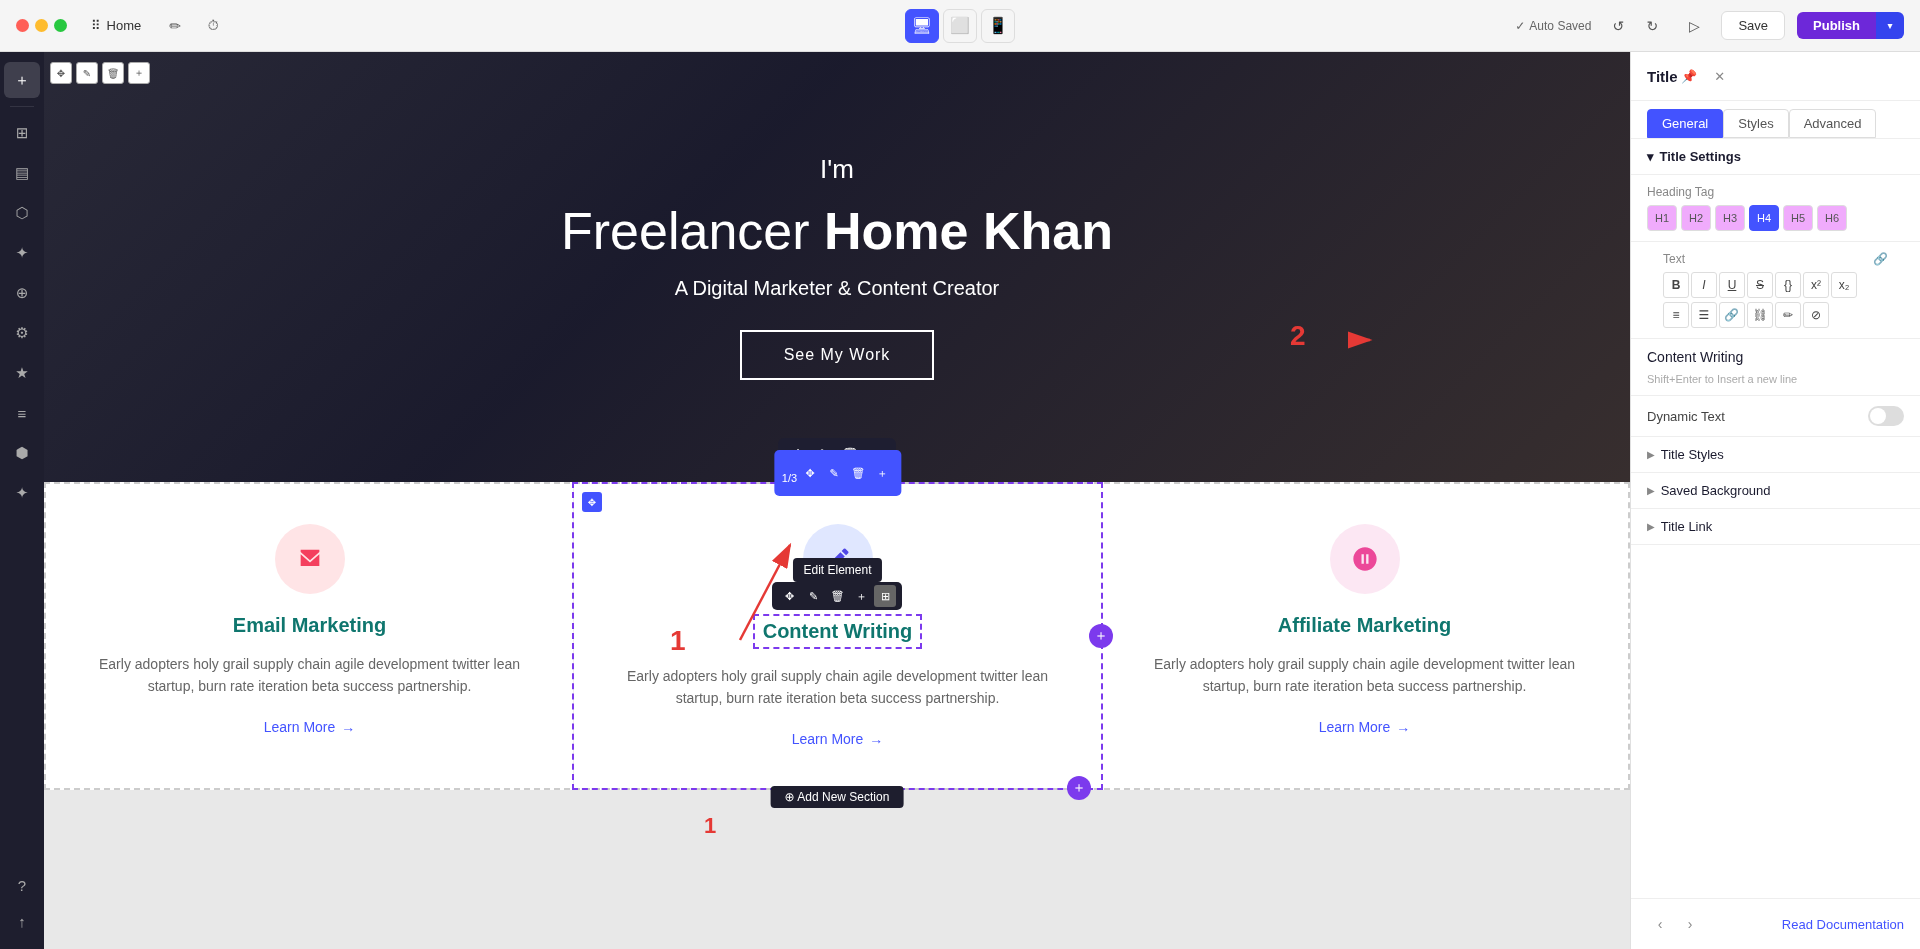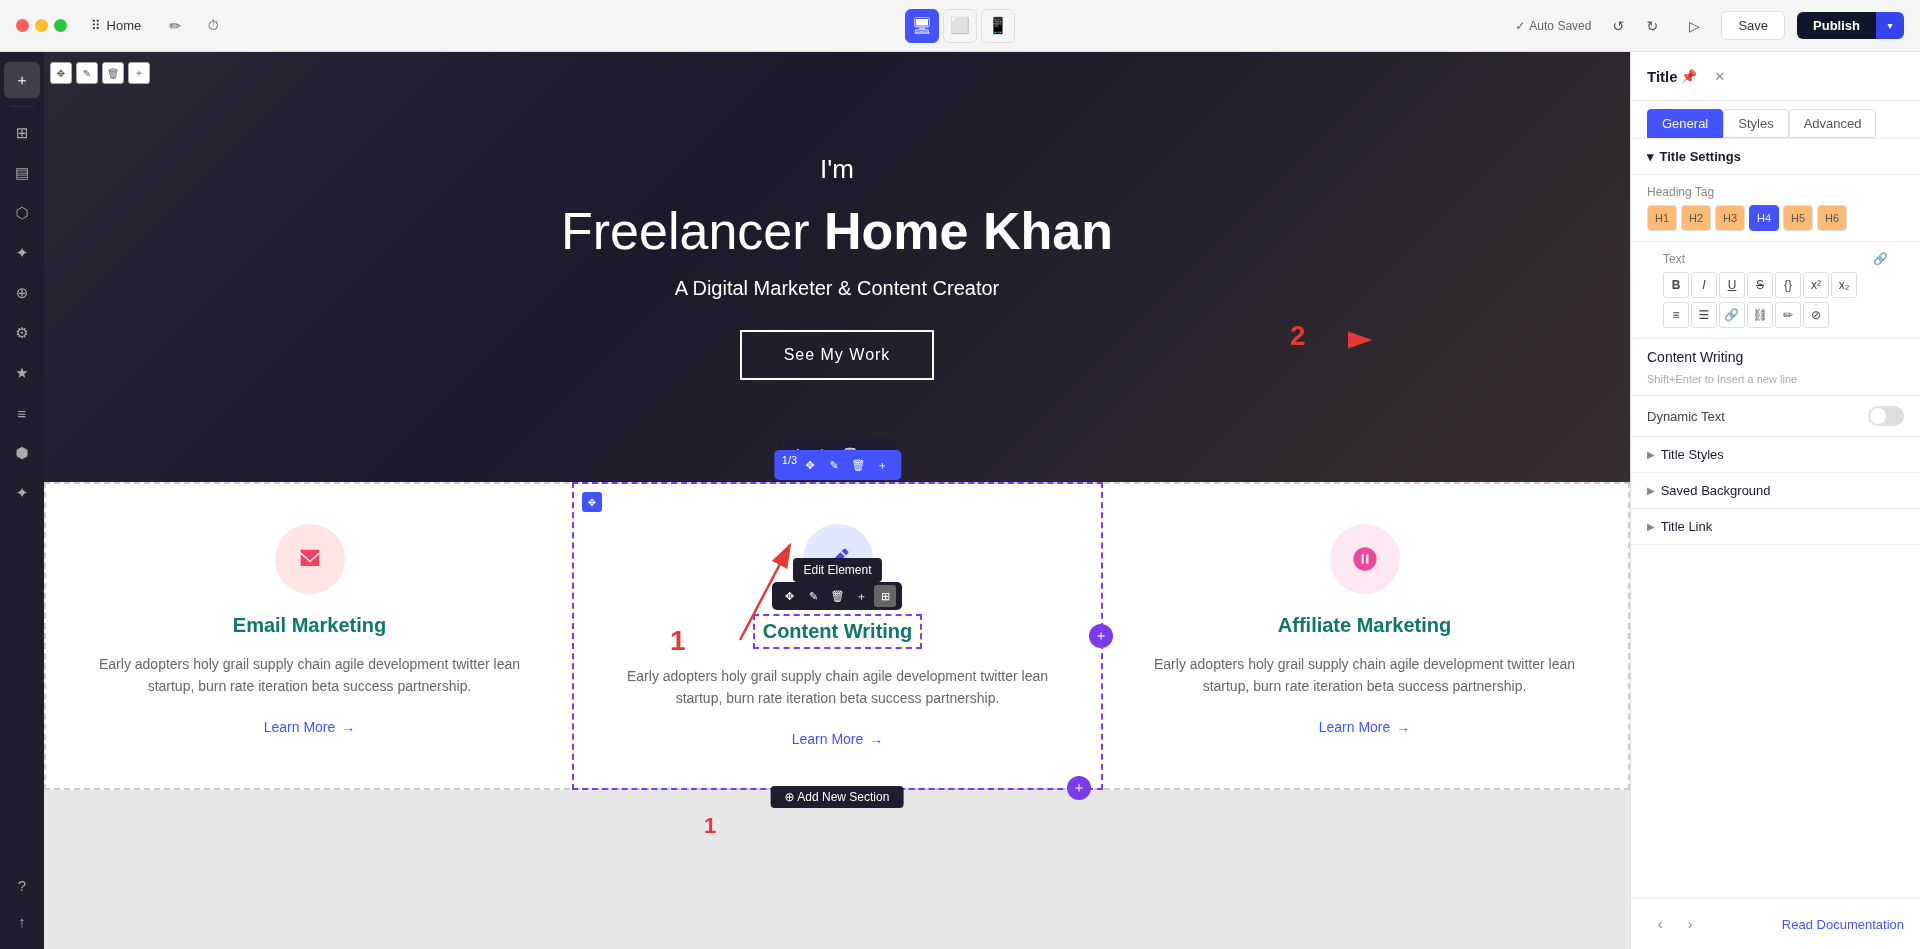--- a/index.html
+++ b/index.html
@@ -82,21 +82,21 @@
       border: 1px solid #ddd;
       background: white;
       border-radius: 6px;
       font-size: 13px;
       cursor: pointer;
       color: #333;
     }
     .publish-btn-wrap { display: flex; }
     .publish-btn {
       padding: 6px 16px;
-      background: #0f172a;
+      background: #6d28d9;
       border: none;
       border-radius: 6px 0 0 6px;
       color: white;
       font-size: 13px;
       font-weight: 600;
       cursor: pointer;
     }
     .publish-dropdown {
       width: 28px;
       background: #3444ee;
@@ -285,23 +285,23 @@
 
     
     .col-toolbar {
       position: absolute;
       top: -34px;
       left: 50%;
       transform: translateX(-50%);
       background: #4353ff;
       border-radius: 5px;
       display: flex;
-      align-items: flex-start;
+      align-items: flex-end;
       gap: 2px;
-      padding: 4px 8px;
+      padding: 12px 8px;
       z-index: 20;
       white-space: nowrap;
     }
     .col-toolbar span { color: white; font-size: 11px; }
     .col-toolbar-btn {
       width: 22px; height: 22px;
       background: transparent; border: none; color: white; cursor: pointer;
       font-size: 11px; border-radius: 3px;
       display: flex; align-items: center; justify-content: center;
     }
@@ -382,21 +382,21 @@
 
     .heading-tag-row {
       padding: 10px 16px;
       border-bottom: 1px solid #eee;
     }
     .heading-tag-label { font-size: 12px; color: #888; margin-bottom: 6px; }
     .heading-tags { display: flex; gap: 4px; }
     .h-tag {
       width: 30px; height: 26px;
       border: 1px solid #ddd;
-      background: #fdba74;
+      background: #f0abfc;
       border-radius: 4px;
       font-size: 11px;
       cursor: pointer;
       color: #555;
     }
     .h-tag.active { background: #4353ff; color: white; border-color: #4353ff; }
 
     .text-section {
       padding: 10px 32px;
       border-bottom: 1px solid #eee;

